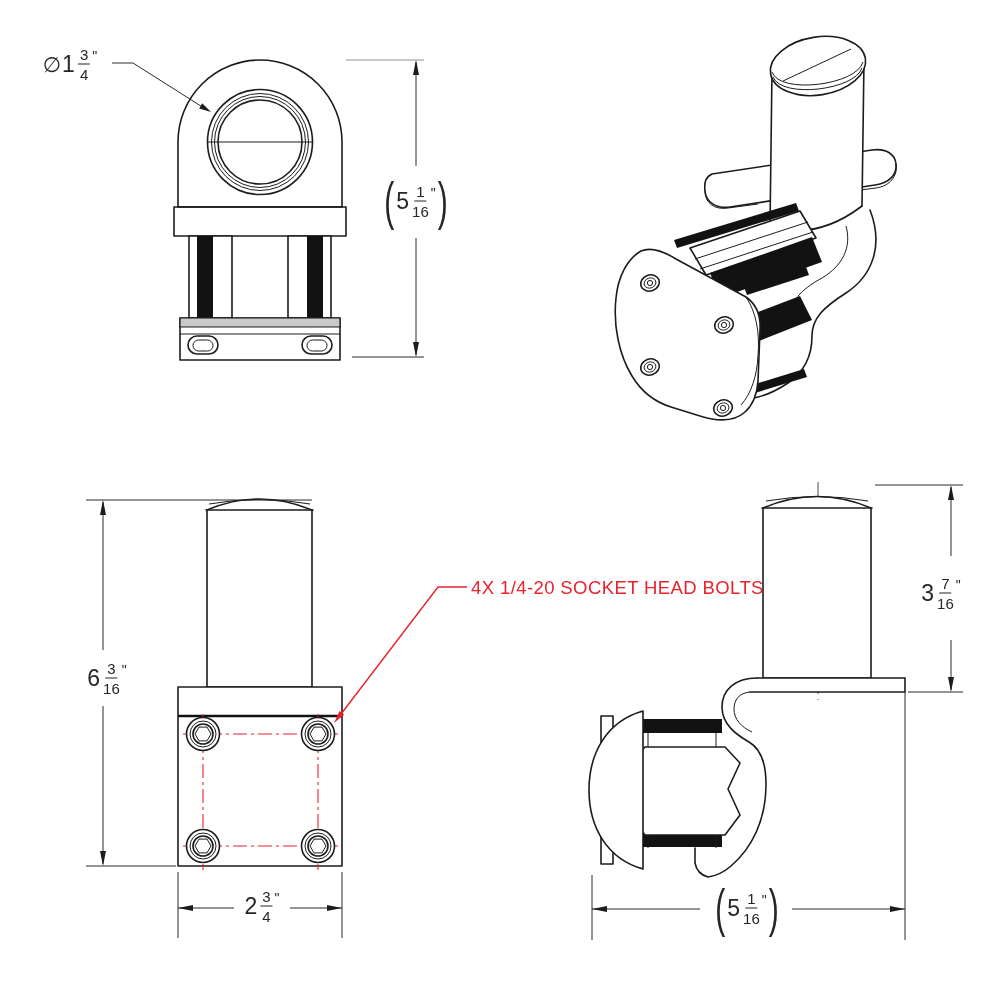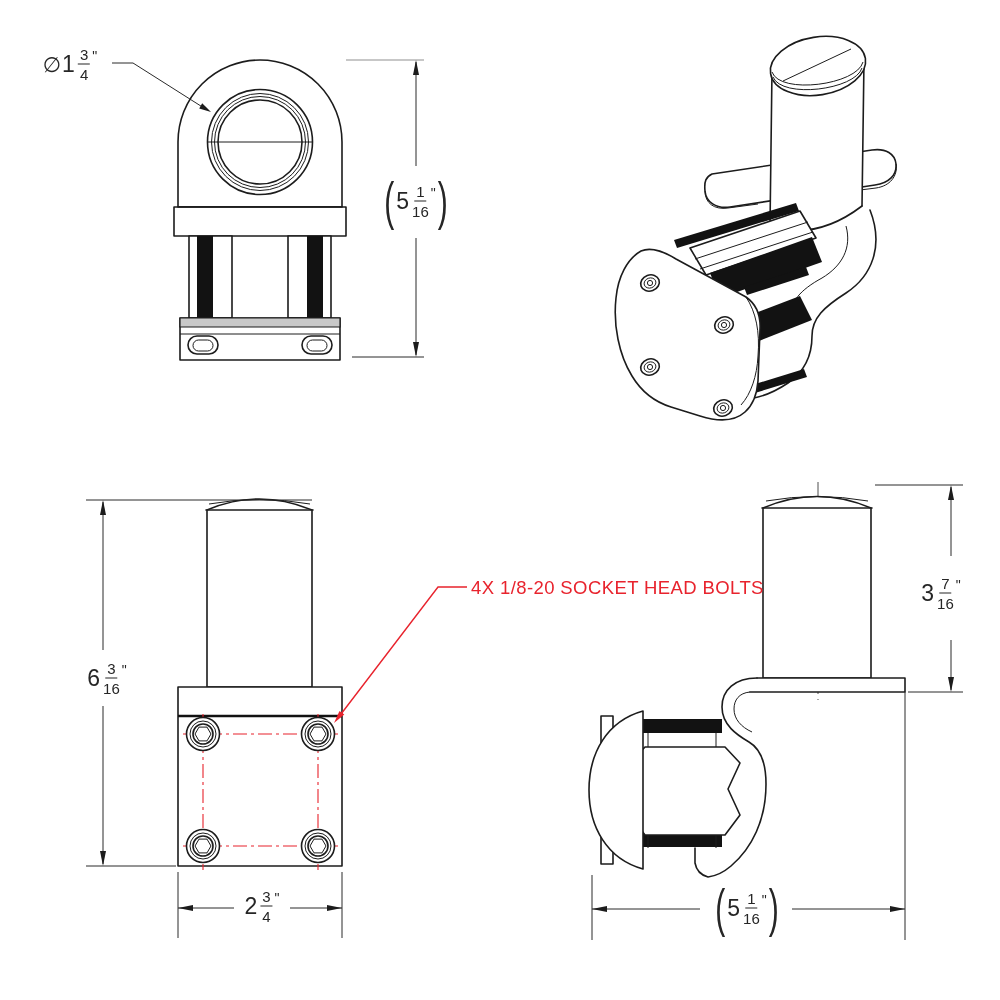--- a/index.html
+++ b/index.html
@@ -276,15 +276,15 @@
     <span class="paren">(</span>
     <span class="whole">5</span>
     <span class="frac">
         <span class="num">1</span>
         <span class="den">16</span>
       </span>
     <span class="unit">"</span>
     <span class="paren">)</span>
   </div>
 
-  <div class="note" style="left:471px;top:577px;">4X 1/8-20 SOCKET HEAD BOLTS</div>
+  <div class="note" style="left:471px;top:577px;">4X 1/4-20 SOCKET HEAD BOLTS</div>
 
 </div>
 
 </body></html>

